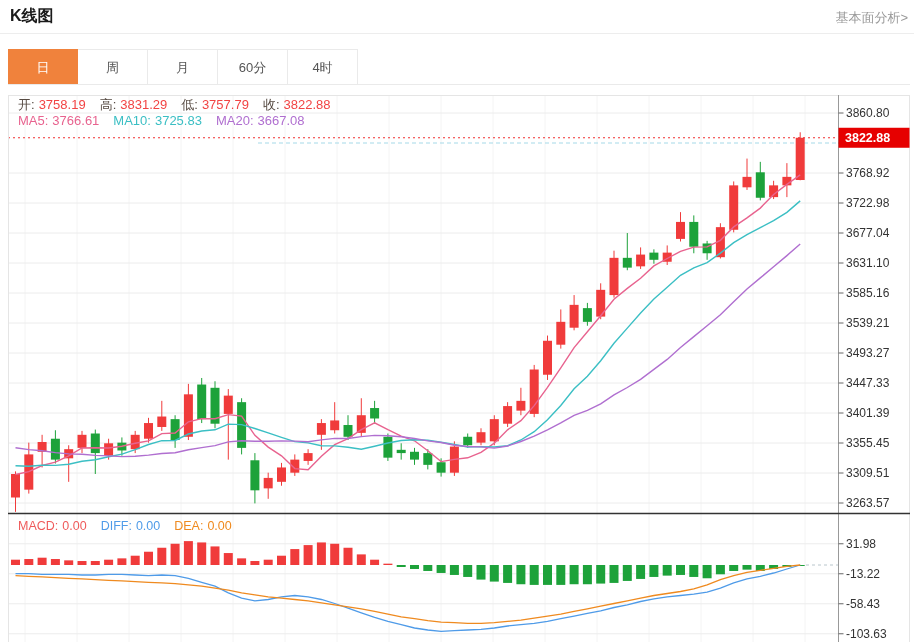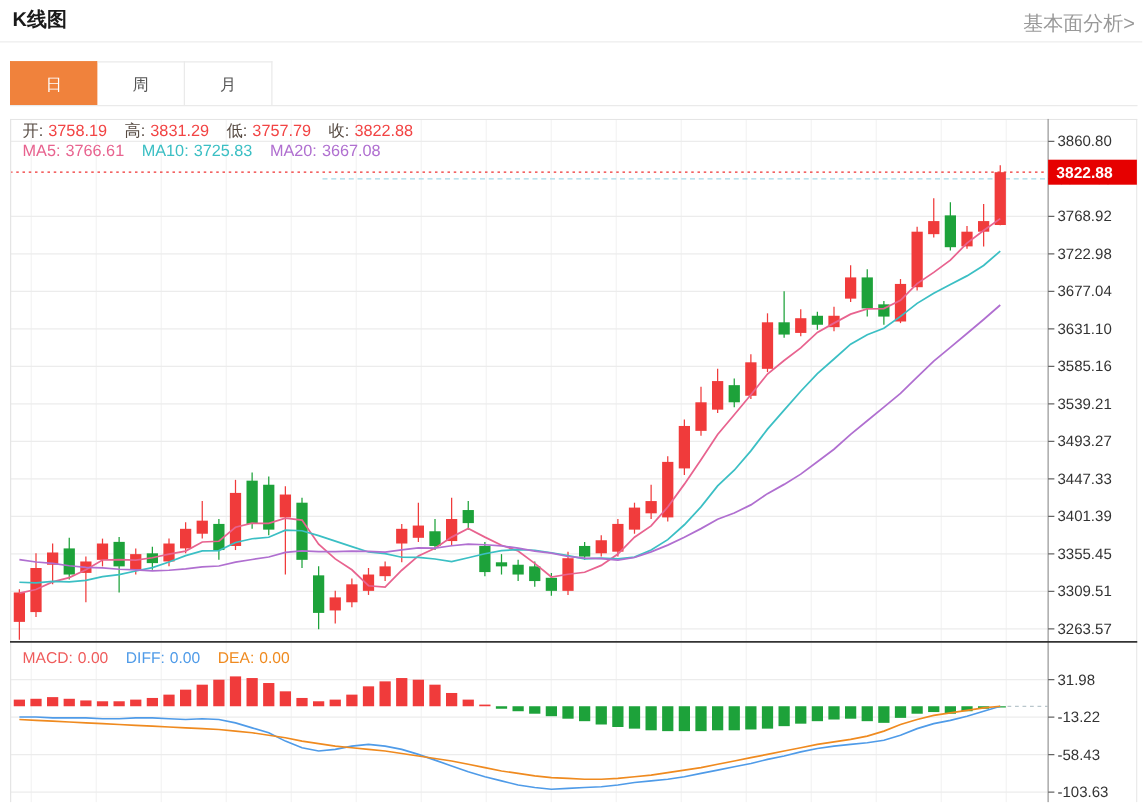--- a/index.html
+++ b/index.html
@@ -1,19 +1,19 @@
 <!DOCTYPE html>
 <html><head>
 <meta charset="utf-8">
 <style>
   html,body{margin:0;padding:0;background:#fff;width:914px;height:642px;overflow:hidden;
     font-family:"Liberation Sans","DejaVu Sans",sans-serif;}
   .page{position:relative;width:914px;height:642px;}
   .page-title{position:absolute;top:6px;left:10px;font-size:16px;font-weight:bold;color:#1a1a1a;}
-  .top-link{position:absolute;top:9px;right:6px;font-size:16px;color:#999;text-decoration:none;cursor:pointer;}
+  .top-link{position:absolute;top:9px;right:6px;font-size:13px;color:#999;text-decoration:none;cursor:pointer;}
   .title-divider{position:absolute;top:33px;left:0;width:914px;height:1px;background:#ededed;}
   .tabs{position:absolute;top:49px;left:8px;width:902px;height:36px;display:flex;border-bottom:1px solid #eaeaea;box-sizing:border-box;}
   .tab{width:70px;height:35px;line-height:35px;text-align:center;font-size:13px;color:#555;
     border:1px solid #eaeaea;border-left:none;border-bottom:none;box-sizing:border-box;cursor:pointer;background:#fff;}
   .tab:first-child{border-left:1px solid #eaeaea;}
   .tab.active{background:#f0823c;border-color:#f0823c;color:#fff;}
   .chart-wrap{position:absolute;top:95px;left:8px;width:902px;height:467px;}
   .legend{position:absolute;left:10px;font-size:13px;white-space:nowrap;z-index:5;}
   .legend span{margin-right:4px;}
   .legend .gap{margin-right:14px;}
@@ -24,20 +24,22 @@
 
 <div class="page">
   <div class="page-title">K线图</div>
   <a class="top-link">基本面分析&gt;</a>
   <div class="title-divider"></div>
 
   <div class="tabs">
       <div class="tab active">日</div>
       <div class="tab">周</div>
       <div class="tab">月</div>
+      <div class="tab">60分</div>
+      <div class="tab">4时</div>
     </div>
 
   <div class="chart-wrap">
     <div class="legend" style="top:1px"><span style="color: rgb(86, 74, 66);">开:</span><span class="gap" style="color: rgb(242, 68, 68);">3758.19</span><span style="color: rgb(86, 74, 66);">高:</span><span class="gap" style="color: rgb(242, 68, 68);">3831.29</span><span style="color: rgb(86, 74, 66);">低:</span><span class="gap" style="color: rgb(242, 68, 68);">3757.79</span><span style="color: rgb(86, 74, 66);">收:</span><span class="gap" style="color: rgb(242, 68, 68);">3822.88</span></div>
     <div class="legend" style="top:18px"><span style="color: rgb(232, 99, 143);">MA5:</span><span class="gap" style="color: rgb(232, 99, 143);">3766.61</span><span style="color: rgb(59, 191, 196);">MA10:</span><span class="gap" style="color: rgb(59, 191, 196);">3725.83</span><span style="color: rgb(176, 111, 208);">MA20:</span><span class="gap" style="color: rgb(176, 111, 208);">3667.08</span></div>
     <div class="legend" style="top:424px;font-size:12.5px"><span style="color: rgb(239, 91, 91);">MACD:</span><span class="gap" style="color: rgb(239, 91, 91);">0.00</span><span style="color: rgb(79, 155, 232);">DIFF:</span><span class="gap" style="color: rgb(79, 155, 232);">0.00</span><span style="color: rgb(239, 138, 31);">DEA:</span><span class="gap" style="color: rgb(239, 138, 31);">0.00</span></div>
     <svg width="902" height="547" viewBox="0 0 902 547">
         <line x1="17" y1="0" x2="17" y2="418" stroke="#f4f4f4" stroke-width="1"></line>
         <line x1="17" y1="419" x2="17" y2="547" stroke="#f4f4f4" stroke-width="1"></line>
         <line x1="69" y1="0" x2="69" y2="418" stroke="#f4f4f4" stroke-width="1"></line>

